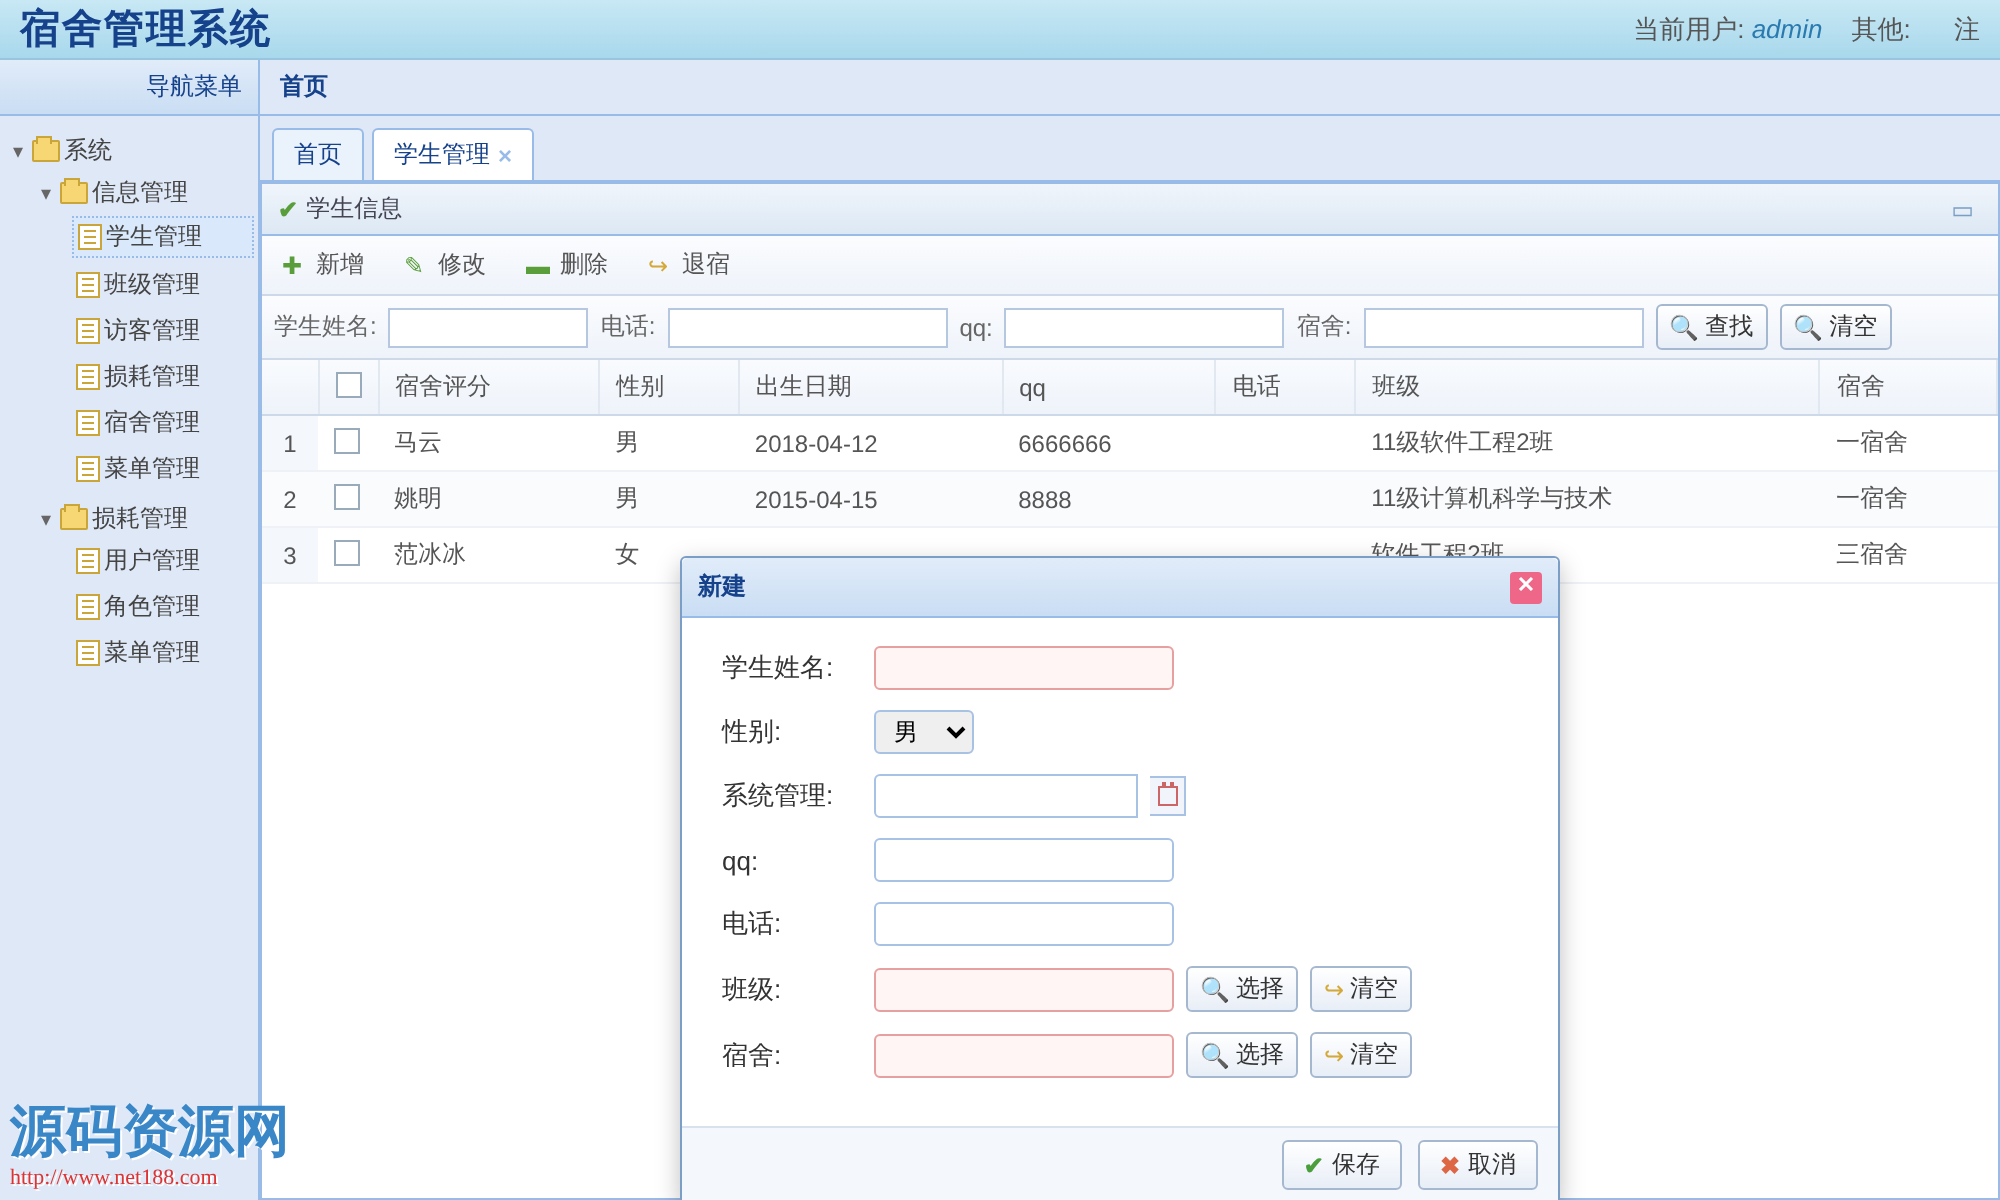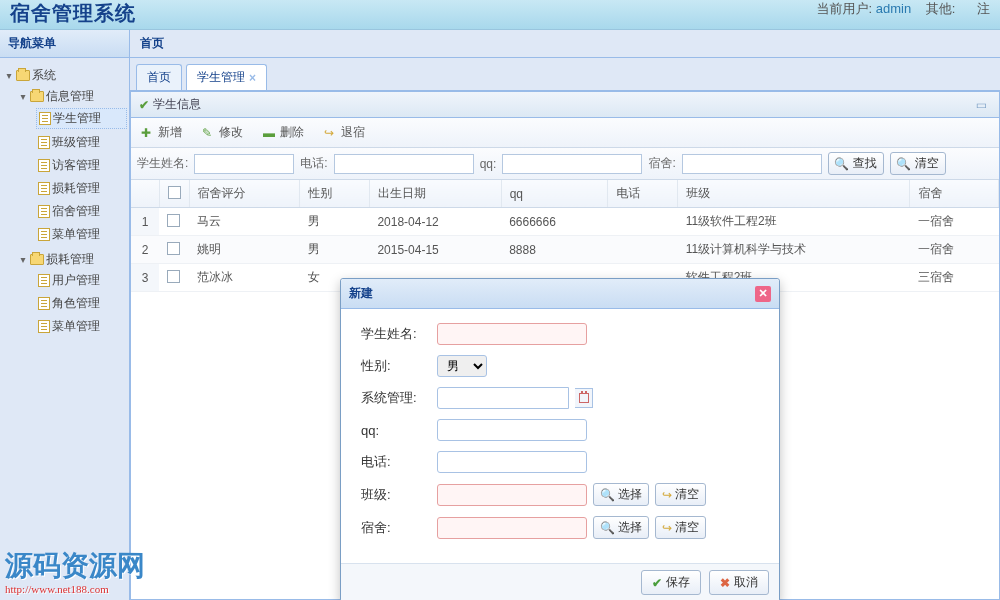--- a/index.html
+++ b/index.html
@@ -1,23 +1,23 @@
 <!DOCTYPE html>
 <html><head>
 <meta charset="utf-8">
 <style>
 * { box-sizing: border-box; margin: 0; padding: 0; }
 body { font-family: "Microsoft YaHei", Arial, sans-serif; font-size: 12px; color: #333; background: #fff; overflow: hidden; }
-.header { background: linear-gradient(#c8e8f4, #a8d8ec); height: 30px; display: flex; align-items: flex-start; padding: 0 10px; border-bottom: 1px solid #99c5de; }
+.header { background: linear-gradient(#c8e8f4, #a8d8ec); height: 30px; display: flex; align-items: center; padding: 12px 10px; border-bottom: 1px solid #99c5de; }
 .header-title { font-size: 20px; font-weight: bold; color: #15428b; font-family: "SimHei", sans-serif; letter-spacing: 1px; }
 .header-right { margin-left: auto; color: #555; font-size: 13px; }
-.header-right .uname { color: #2a7ab0; }
+.header-right .uname { color: #2a7ab0; font-style: italic; }
 .body-wrap { display: flex; height: calc(600px - 30px); }
 .sidebar { width: 130px; background: #dfe8f6; border-right: 1px solid #99bbe8; }
-.panel-head { background: linear-gradient(#e1ecf9, #c9ddf3); border-bottom: 1px solid #99bbe8; padding: 5px 8px; font-weight: bold; color: #15428b; }
+.panel-head { background: linear-gradient(#e1ecf9, #c9ddf3); border-bottom: 1px solid #99bbe8; padding: 5px 8px; font-weight: normal; color: #15428b; text-align: right; }
 .tree { padding: 6px 2px; font-size: 12px; color: #444; }
 .tree ul { list-style: none; }
 .tree li { padding: 2px 0 2px 0; white-space: nowrap; }
 .tree .node { display: flex; align-items: center; gap: 2px; cursor: pointer; padding: 1px 2px; }
 .tree .node.sel { background: #d9e8fb; border: 1px dotted #99bbe8; }
 .toggle { width: 10px; text-align: center; color: #666; font-size: 10px; }
 .fold { background: #f7d774; border: 1px solid #c9a53a; border-radius: 1px; width: 14px; height: 11px; display: inline-block; position: relative; }
 .fold.open::before { content: ""; position: absolute; top: -3px; left: 1px; width: 6px; height: 3px; background: #f7d774; border: 1px solid #c9a53a; border-bottom: none; }
 .leaf { background: #fff; border: 1px solid #c9a53a; width: 12px; height: 13px; display: inline-block; position: relative; }
 .leaf::before { content: ""; position: absolute; left: 2px; top: 2px; width: 6px; height: 1px; background: #c9a53a; box-shadow: 0 3px 0 #c9a53a, 0 6px 0 #c9a53a; }

